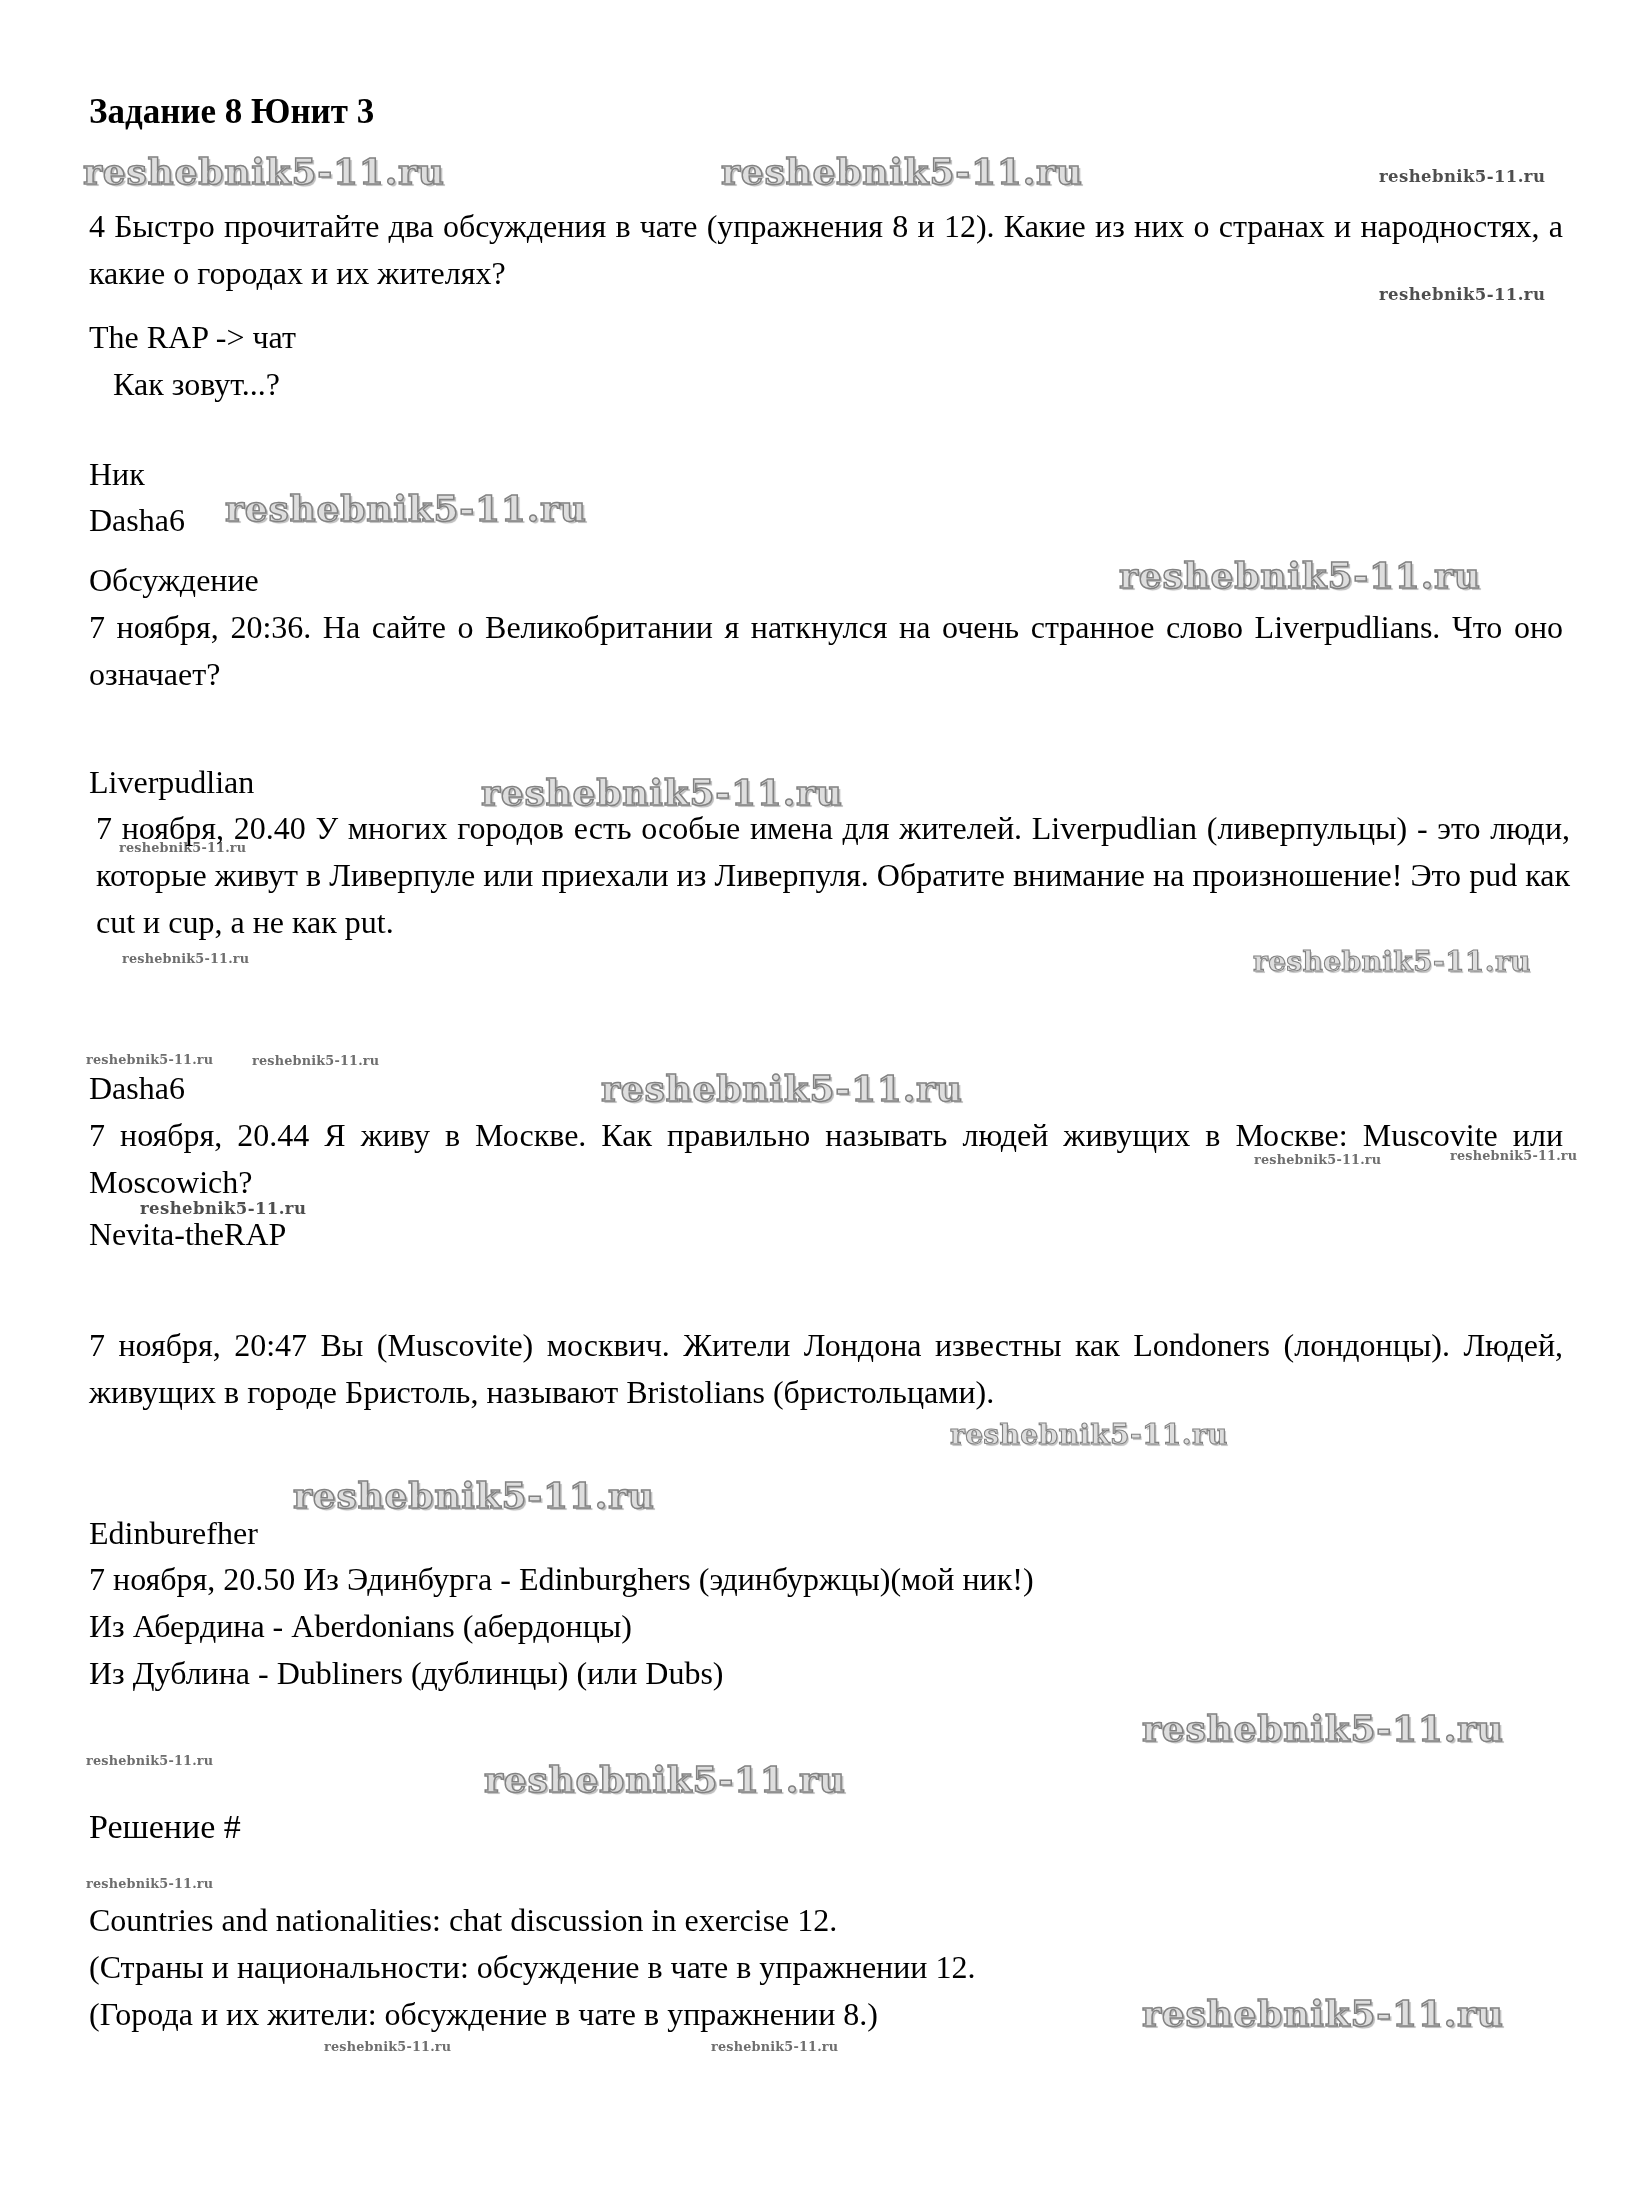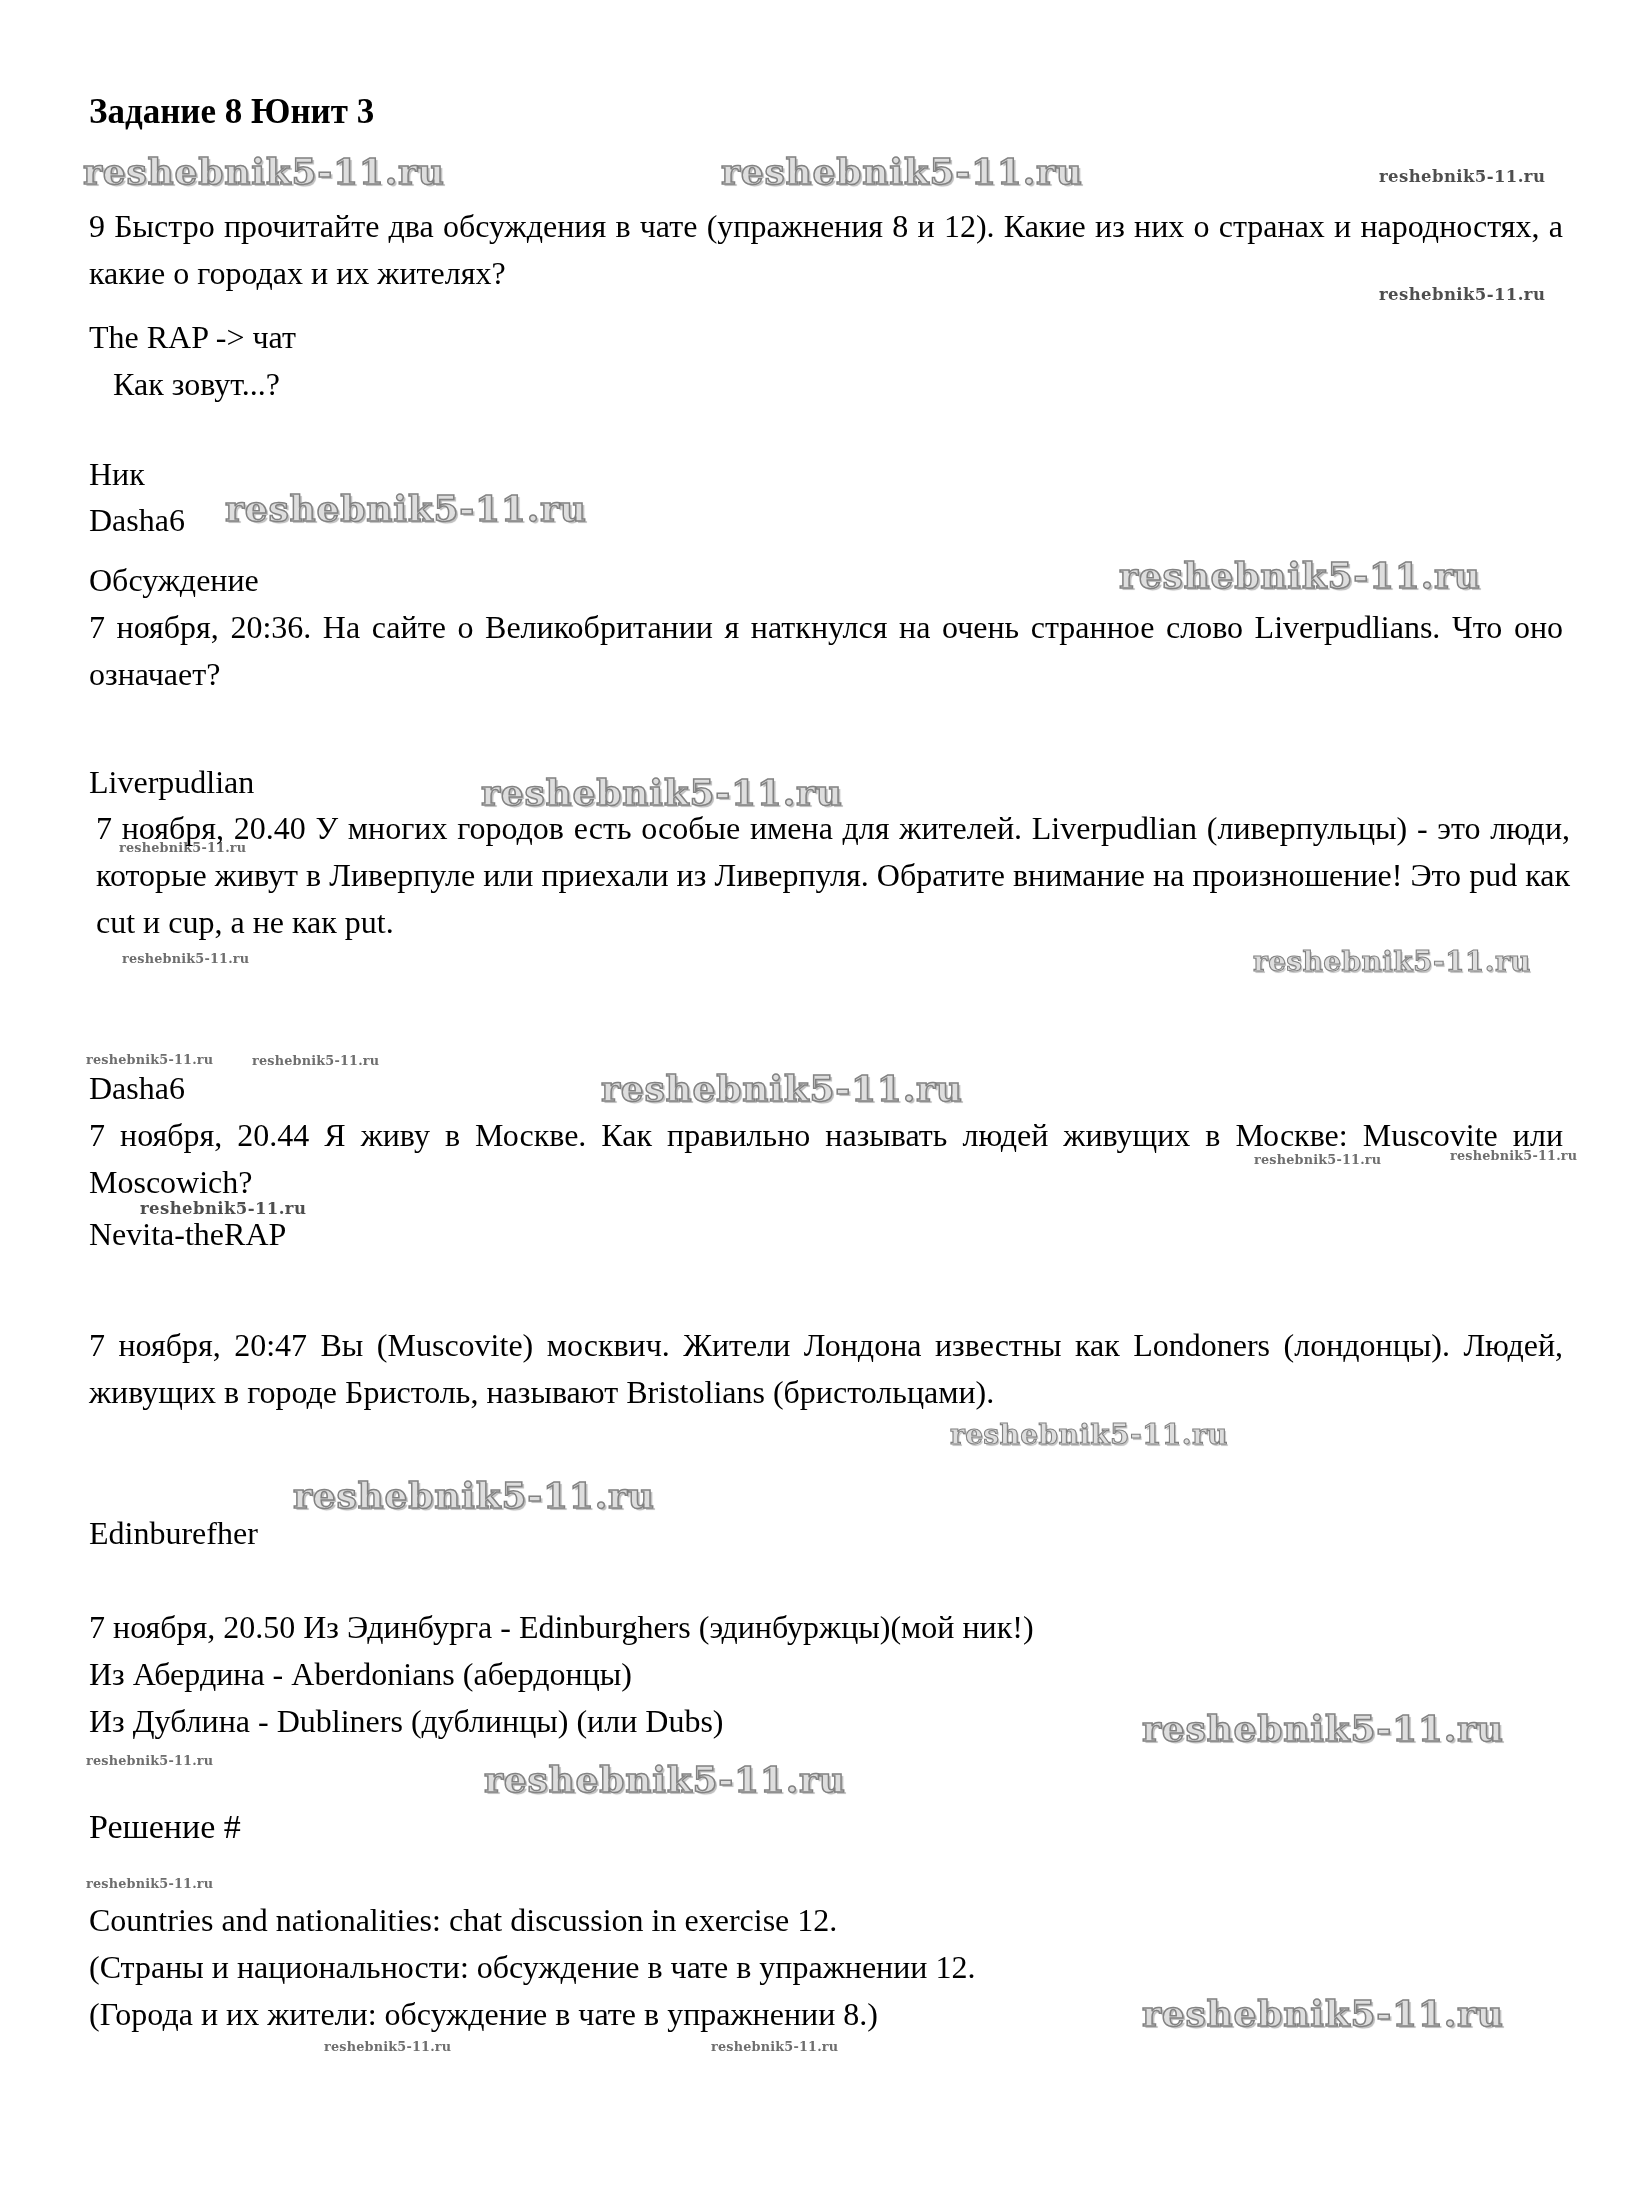--- a/index.html
+++ b/index.html
@@ -85,21 +85,21 @@
   <div class="wm wm-big" style="left:1142px; top:1707px;">reshebnik5-11.ru</div>
   <div class="wm wm-tiny" style="left:86px;  top:1753px;">reshebnik5-11.ru</div>
   <div class="wm wm-big" style="left:484px;  top:1758px;">reshebnik5-11.ru</div>
   <div class="wm wm-tiny" style="left:86px;  top:1876px;">reshebnik5-11.ru</div>
   <div class="wm wm-big" style="left:1142px; top:1992px;">reshebnik5-11.ru</div>
   <div class="wm wm-tiny" style="left:324px;  top:2039px;">reshebnik5-11.ru</div>
   <div class="wm wm-tiny" style="left:711px;  top:2039px;">reshebnik5-11.ru</div>
 
   <div class="tb title" style="top:90px;">Задание 8 Юнит 3</div>
 
-  <div class="tb just" style="top:203px;">9 Быстро прочитайте два обсуждения в чате (упражнения 8 и 12). Какие из них о странах и народностях, а какие о городах и их жителях?</div>
+  <div class="tb just" style="top:203px;">4 Быстро прочитайте два обсуждения в чате (упражнения 8 и 12). Какие из них о странах и народностях, а какие о городах и их жителях?</div>
 
   <div class="tb" style="top:314px;">The RAP -&gt; чат</div>
 
   <div class="tb" style="top:361px;margin-left:24px;">Как зовут...?</div>
 
   <div class="tb" style="top:451px;">Ник</div>
 
   <div class="tb" style="top:497px;">Dasha6</div>
 
   <div class="tb" style="top:557px;">Обсуждение</div>
@@ -113,21 +113,21 @@
   <div class="tb" style="top:1065px;">Dasha6</div>
 
   <div class="tb just" style="top:1112px;">7 ноября, 20.44 Я живу в Москве. Как правильно называть людей живущих в Москве: Muscovite или Moscowich?</div>
 
   <div class="tb" style="top:1211px;">Nevita-theRAP</div>
 
   <div class="tb just" style="top:1322px;">7 ноября, 20:47 Вы (Muscovite) москвич. Жители Лондона известны как Londoners (лондонцы). Людей, живущих в городе Бристоль, называют Bristolians (бристольцами).</div>
 
   <div class="tb" style="top:1510px;">Edinburefher</div>
 
-  <div class="tb msg-lines" style="top:1604px;">
+  <div class="tb msg-lines" style="top:1556px;">
     <div>7 ноября, 20.50 Из Эдинбурга - Edinburghers (эдинбуржцы)(мой ник!)</div>
     <div>Из Абердина - Aberdonians (абердонцы)</div>
     <div>Из Дублина - Dubliners (дублинцы) (или Dubs)</div>
   </div>
 
   <div class="tb bold" style="top:1803px; font-size:34px;">Решение #</div>
 
   <div class="tb msg-lines" style="top:1897px;">
     <div>Countries and nationalities: chat discussion in exercise 12.</div>
     <div>(Страны и национальности: обсуждение в чате в упражнении 12.</div>

